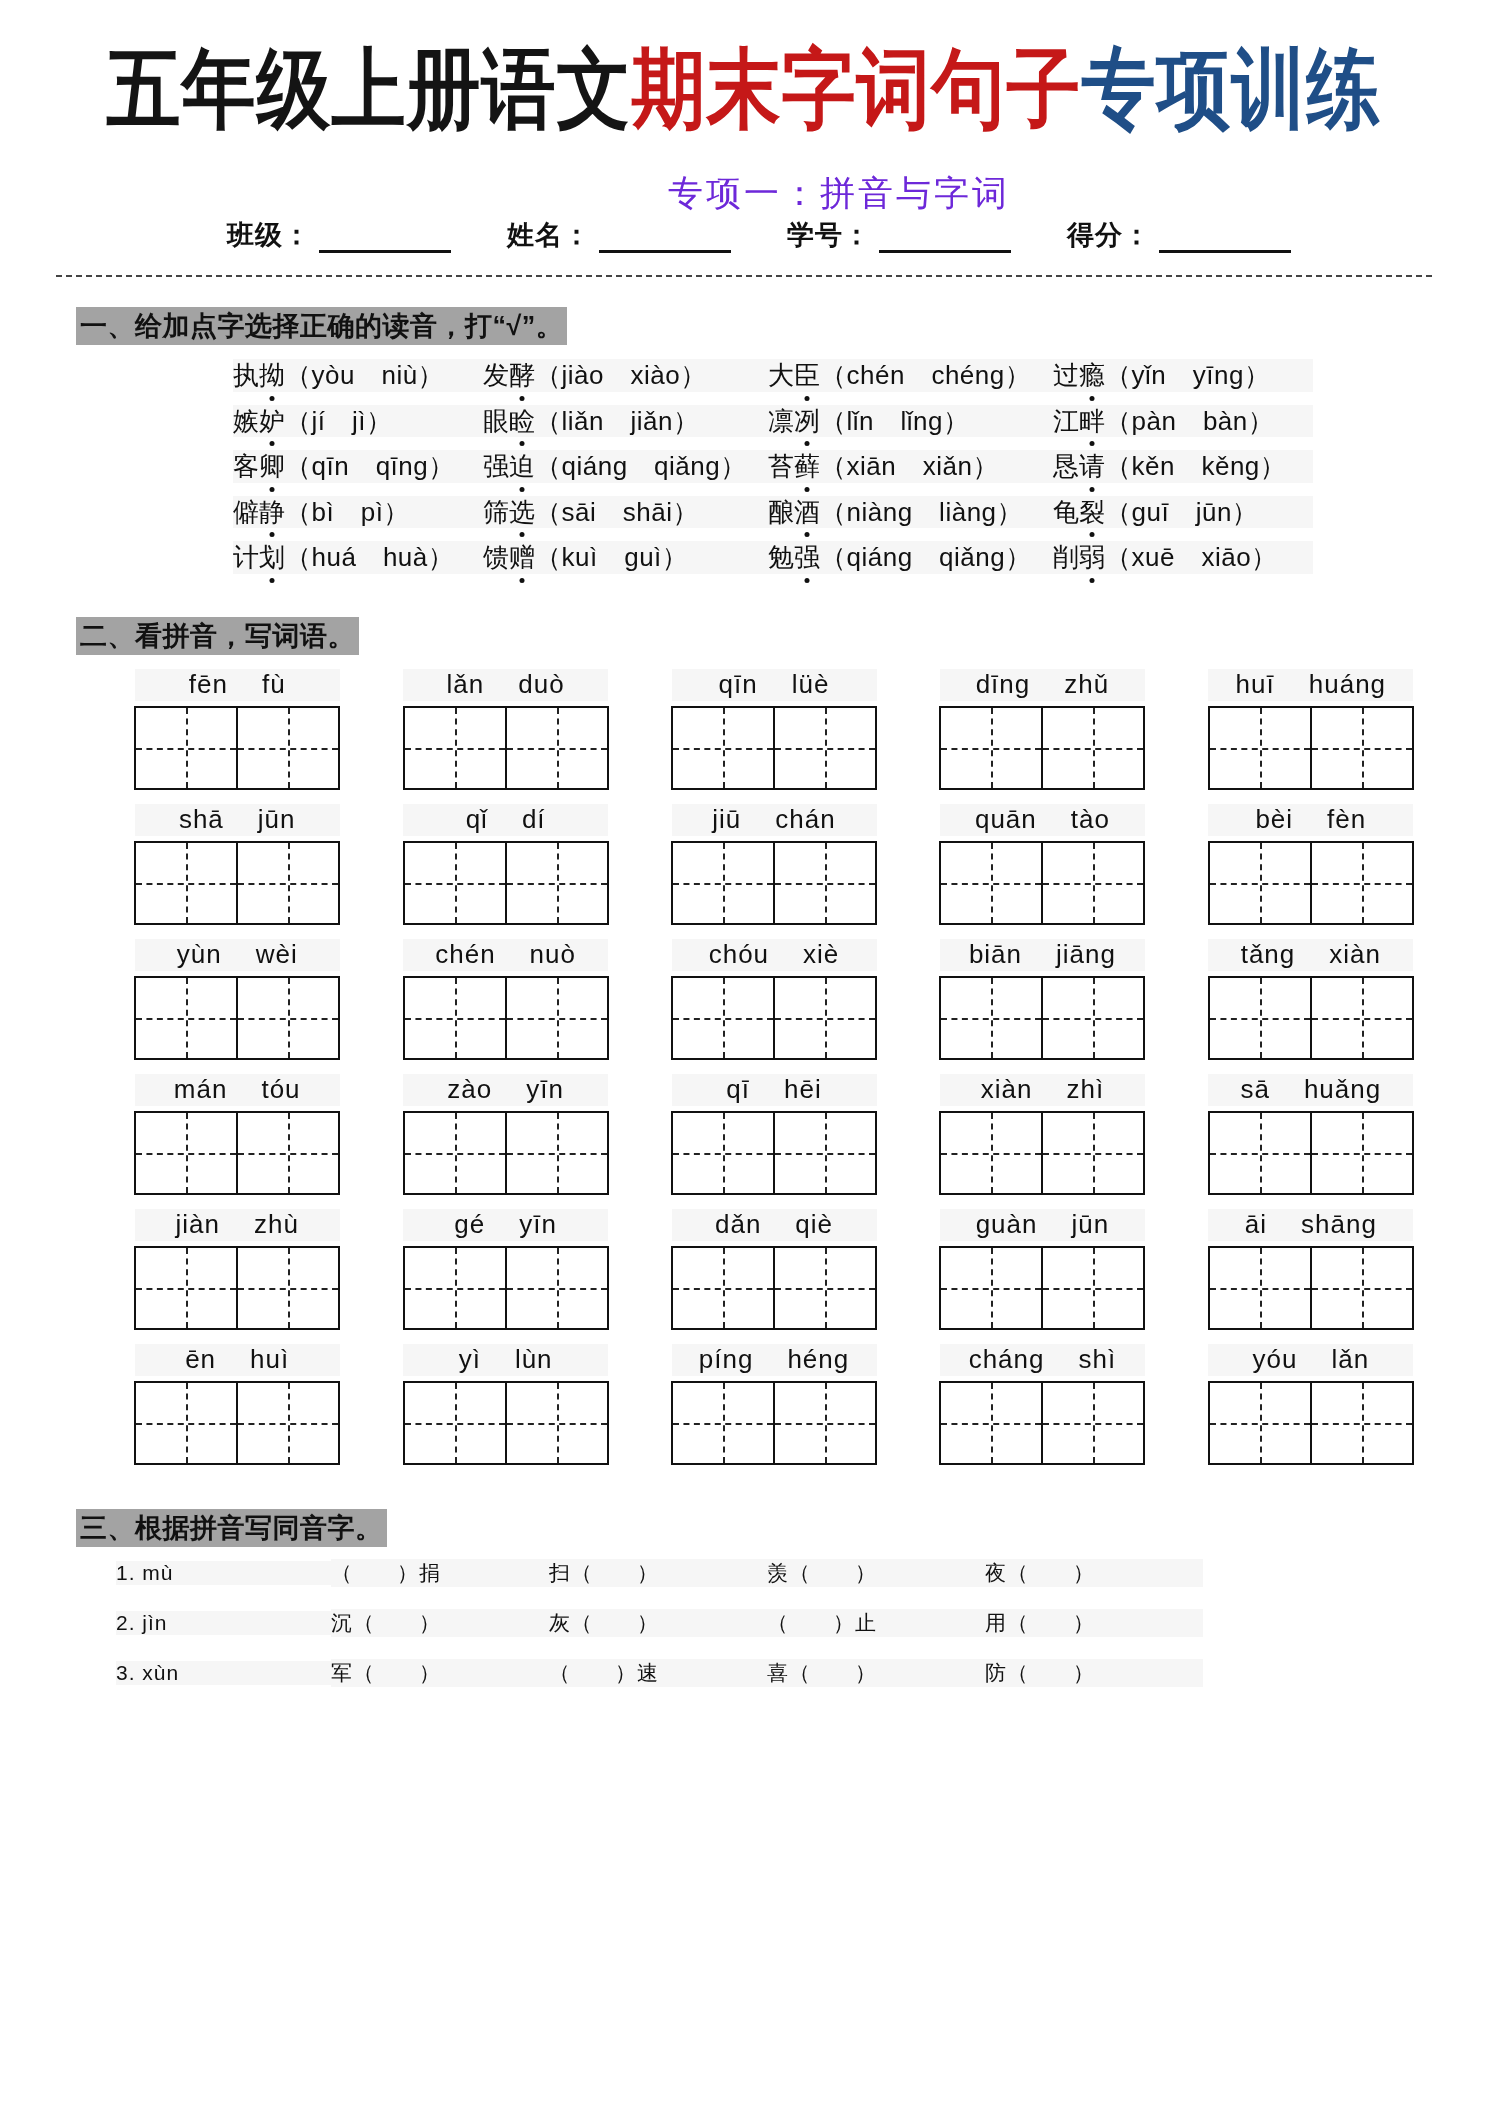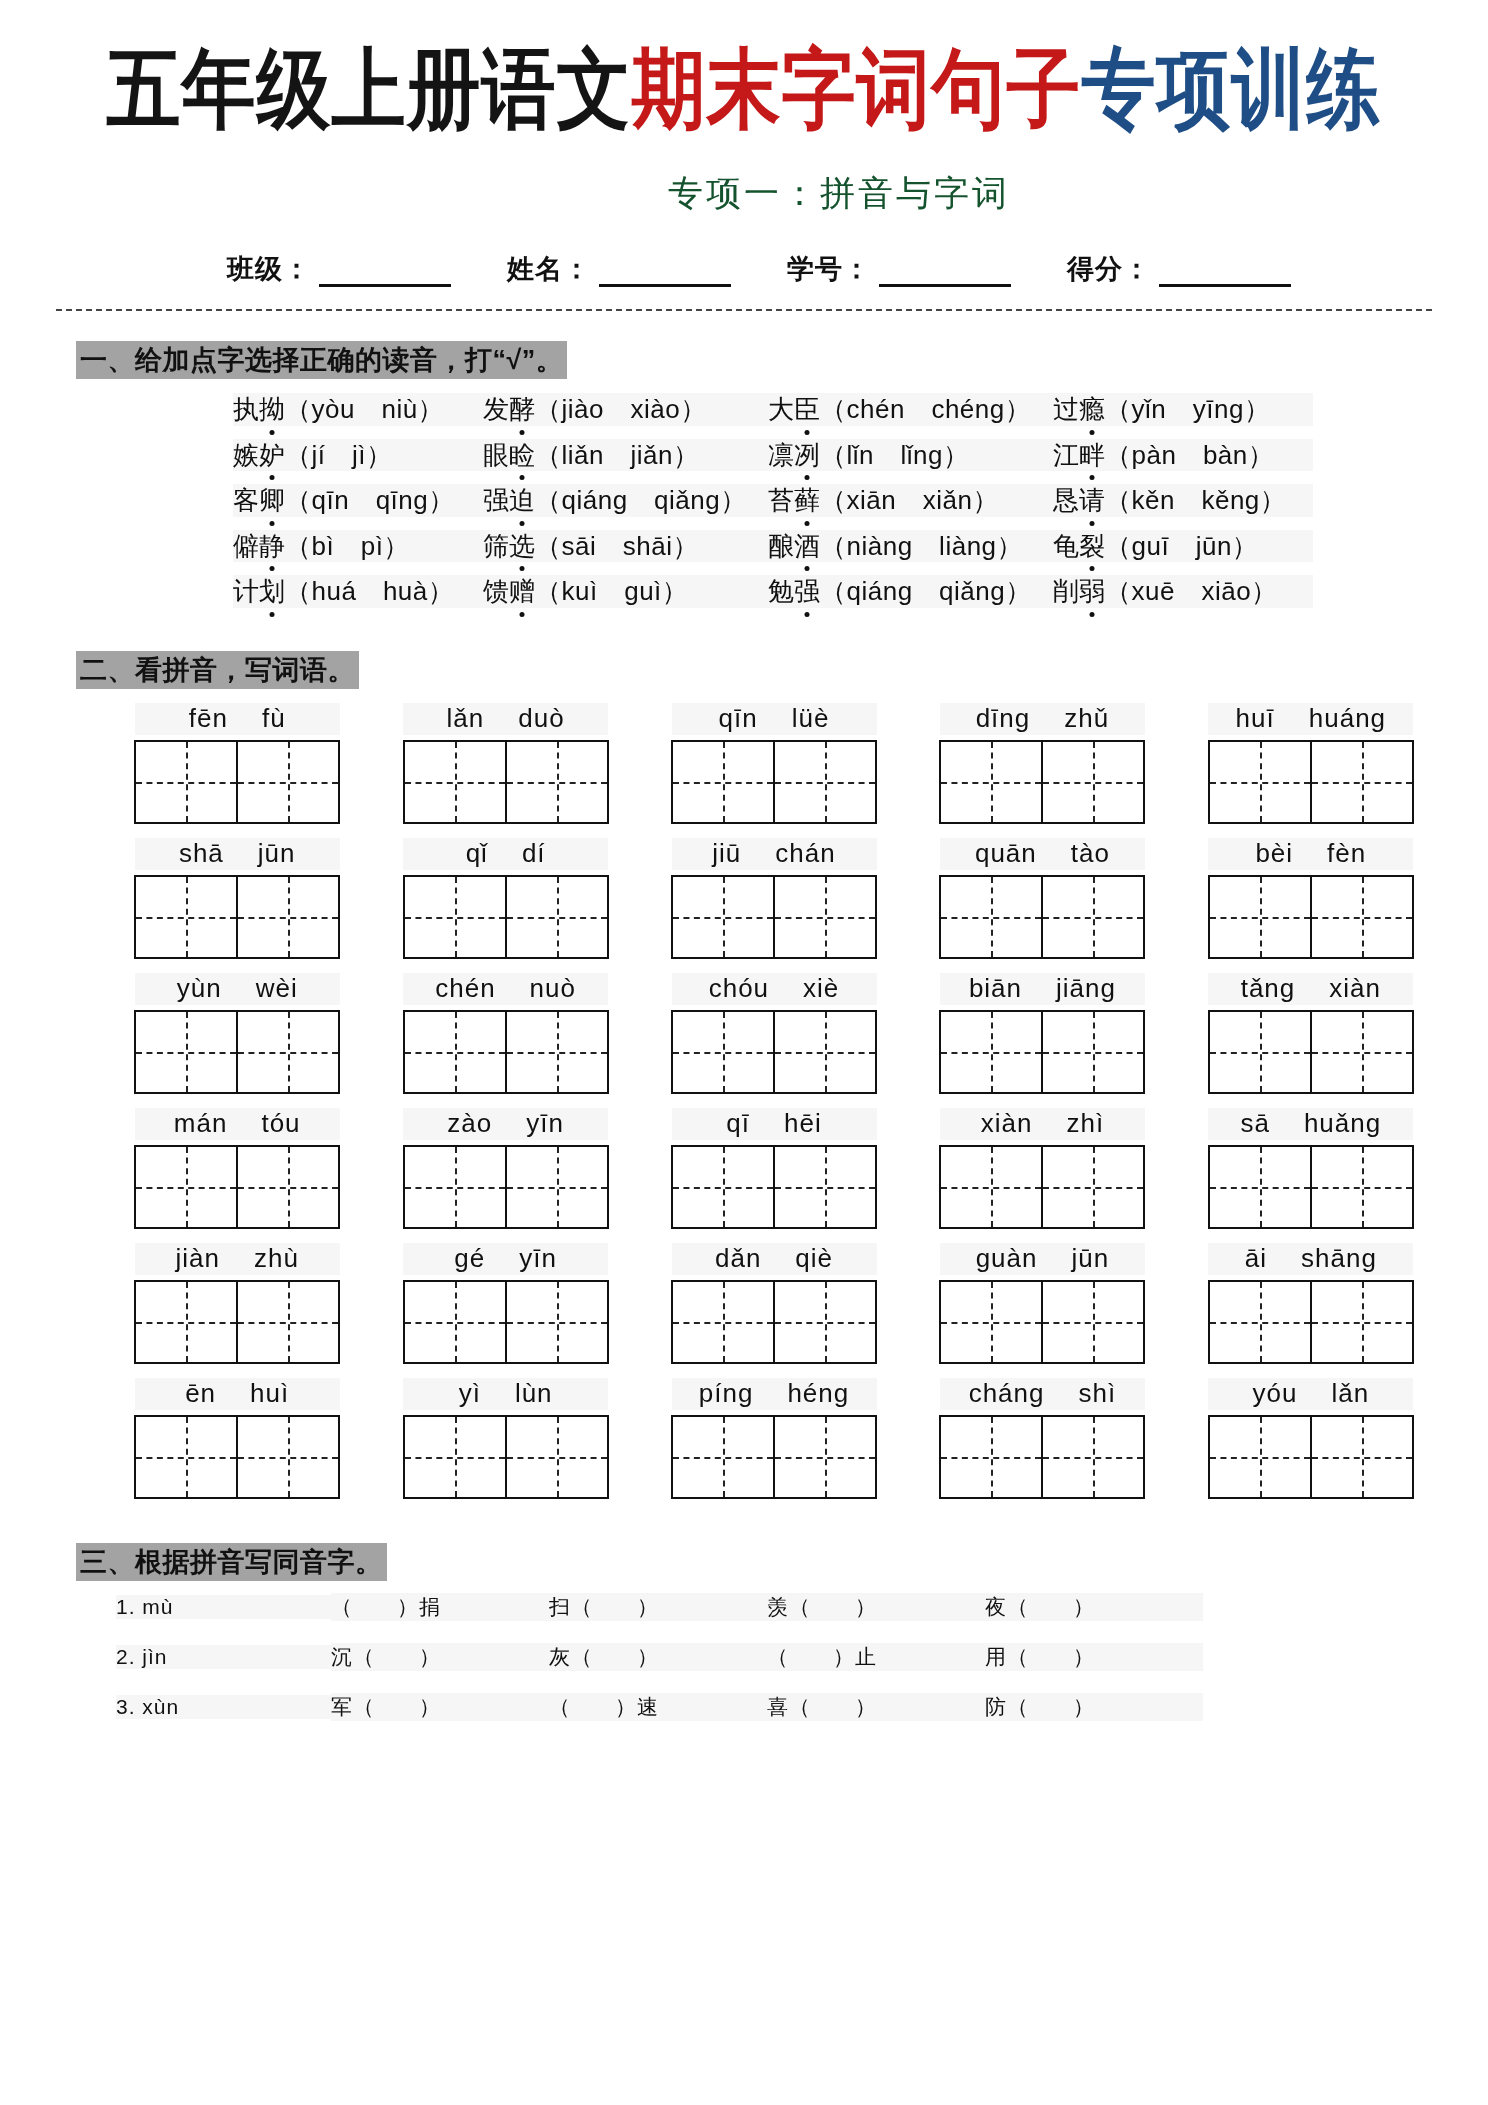--- a/index.html
+++ b/index.html
@@ -41,27 +41,26 @@
   .t-black { color: #141414; }
   .t-red   { color: #C51818; }
   .t-blue  { color: #1F4E87; }
 
   .subtitle {
     text-align: center;
     margin-top: 44px;
     padding-left: 190px;
     font-family: Liberation Sans, sans-serif;
     font-size: 35px;
-    color: #14532d;
+    color: #6d28d9;
     letter-spacing: 3px;
   }
 
   
   .info-line {
-    margin-top: 34px;
     display: flex;
     align-items: flex-end;
     justify-content: center;
     gap: 0px;
     padding-left: 30px;
   }
   .info-item {
     display: flex;
     align-items: flex-end;
     margin-right: 56px;

